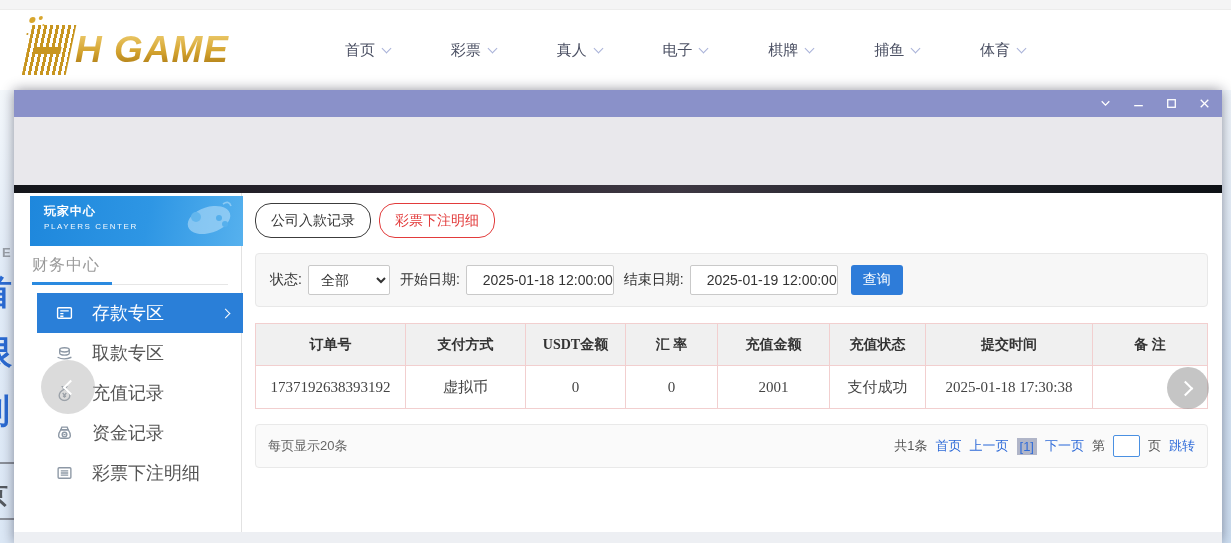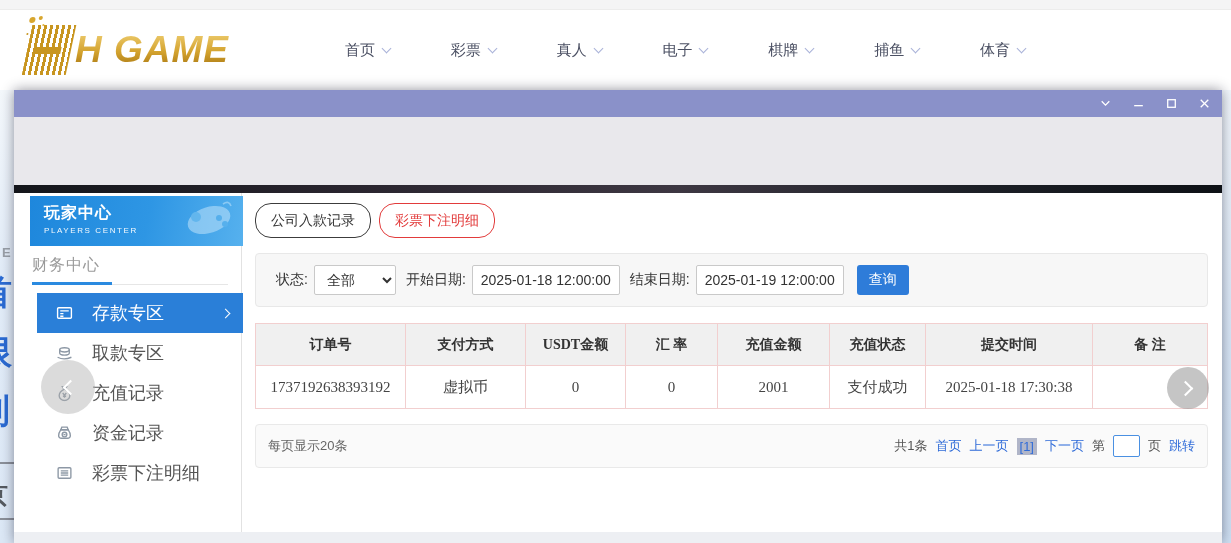--- a/index.html
+++ b/index.html
@@ -49,21 +49,21 @@
   .banner-area { position:absolute; left:0; top:27px; width:100%; height:68px; background:#e9e8ec; }
   .dark-band { position:absolute; left:0; top:95px; width:100%; height:8px;
     background:linear-gradient(90deg,#14161b 0%,#2b2630 30%,#3d3742 55%,#1c1f26 80%,#0e1116 100%); }
   .content { position:absolute; left:0; top:103px; width:100%; height:339px; background:#fff; display:flex; }
   .win-footer { position:absolute; left:0; top:442px; width:100%; height:11px; background:#edeff3; }
 
   
   .sidebar { width:229px; height:339px; border-right:1px solid #e2e2e2; position:relative; background:#fff; }
   .ph-header { position:absolute; left:16px; top:3px; width:213px; height:50px; overflow:hidden;
     background:linear-gradient(100deg,#1e87dc 0%,#2e96e4 55%,#56b1ee 100%); color:#fff; padding:7px 0 0 14px; }
-  .ph-title { font-size:16px; font-weight:bold; letter-spacing:1px; }
+  .ph-title { font-size:12px; font-weight:bold; letter-spacing:1px; }
   .ph-sub { font-size:8px; letter-spacing:1.6px; margin-top:2px; opacity:.95; }
   .ph-gamepad { position:absolute; right:6px; top:4px; opacity:.55; }
   .section-title { position:absolute; left:18px; top:62px; font-size:16px; color:#9a9a9a; letter-spacing:1px; }
   .section-line { position:absolute; left:18px; top:91px; width:196px; height:1px; background:#e6e6e6; }
   .section-line::before { content:""; position:absolute; left:0; top:-2px; width:80px; height:3px; background:#2a8ae0; }
   .menu { position:absolute; left:0; top:100px; width:229px; }
   .menu-item { height:40px; display:flex; align-items:center; color:#555; font-size:18px;
     cursor:pointer; padding-left:42px; position:relative; }
   .menu-item .mi-icon { position:absolute; left:42px; top:50%; transform:translateY(-50%);
     color:#8d98a5; display:flex; }
@@ -83,26 +83,26 @@
   .chev-right { transform:rotate(-45deg); margin-right:5px; }
 
   
   .main { flex:1; position:relative; padding:10px 14px 0 13px; }
   .tabs { display:flex; gap:8px; }
   .tab-pill { height:35px; border-radius:16px; padding:0 15px; display:flex; align-items:center;
     font-size:14px; cursor:pointer; background:#fff; border:1.5px solid #3c3c3c; color:#333; }
   .tab-pill.active { border-color:#e23b3b; color:#e23b3b; }
 
   .filter-box { margin-top:15px; height:54px; background:#f7f7f7; border:1px solid #e8e8e8;
-    border-radius:4px; display:flex; align-items:center; padding-left:20px; }
+    border-radius:4px; display:flex; align-items:center; padding-left:14px; }
   .f-label { font-size:14px; color:#333; margin-right:6px; white-space:nowrap; }
   .status-select { width:82px; height:30px; border:1px solid #c9c9c9; border-radius:2px;
     background:#fff; font-size:14px; color:#333; padding-left:8px; margin-right:10px; }
   .date-input { width:148px; height:30px; border:1px solid #c9c9c9; border-radius:2px;
-    font-size:14px; color:#333; text-align:center; margin-right:10px; background:#fff; }
+    font-size:14px; color:#333; text-align:right; margin-right:10px; background:#fff; }
   .search-btn { width:52px; height:30px; margin-left:3px; background:#2e7cd9; color:#fff;
     border:none; border-radius:3px; font-size:14px; cursor:pointer; }
 
   .records-table { margin-top:16px; width:952px; border-collapse:collapse; table-layout:fixed;font-family:Liberation Serif, serif; }
   .records-table th, .records-table td { border:1px solid #f2cfcf; text-align:center; overflow:hidden; }
   .records-table th { height:42px; background:#f0f0f0; font-size:14px; font-weight:bold; color:#333; }
   .records-table td { height:43px; font-size:15px; color:#444; background:#fff;margin-top:9px; }
   .c0{width:150px}.c1{width:120px}.c2{width:100px}.c3{width:92px}
   .c4{width:112px}.c5{width:96px}.c6{width:167px}.c7{width:115px}
 

